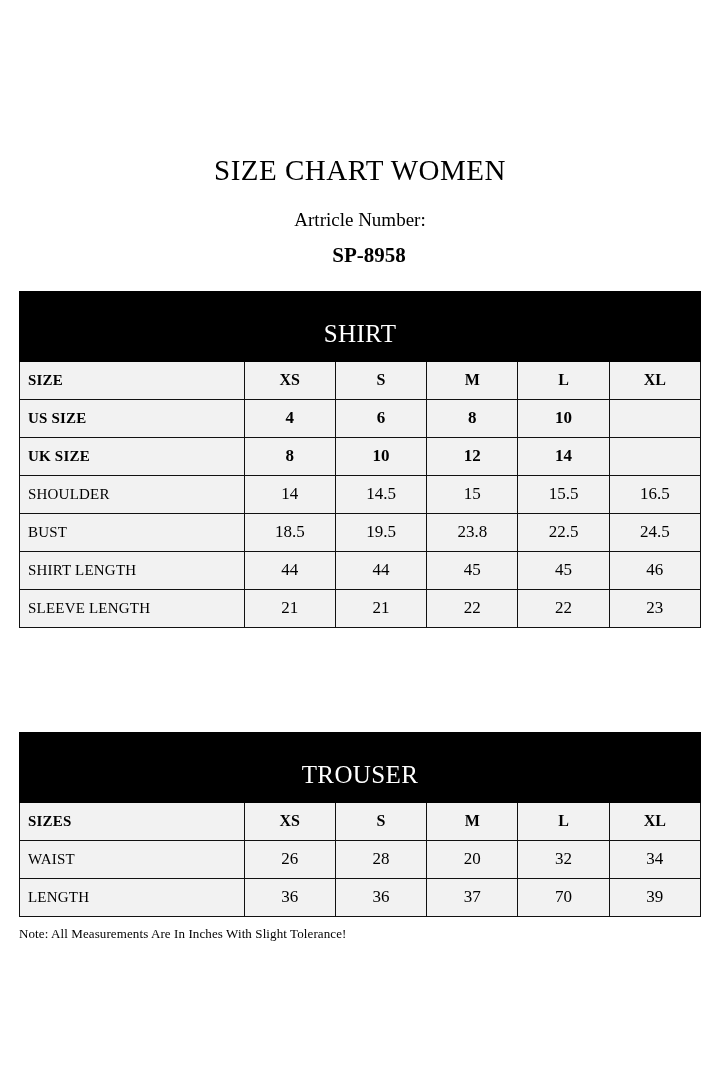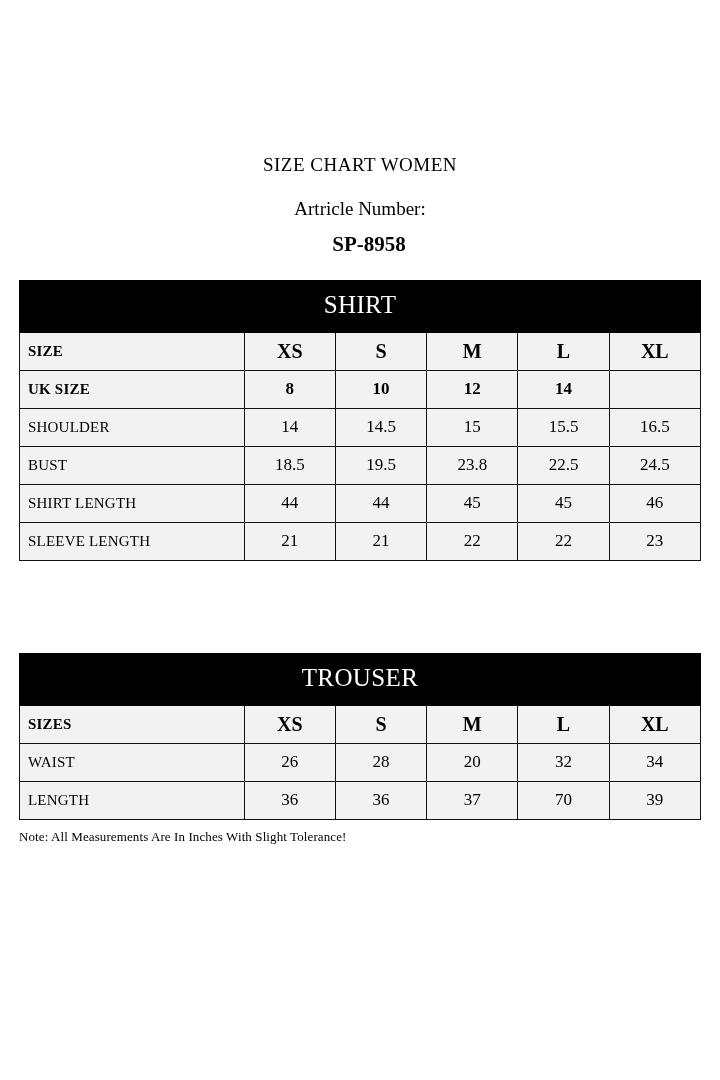--- a/index.html
+++ b/index.html
@@ -15,21 +15,21 @@
     overflow: hidden;
   }
   .page {
     position: relative;
     width: 720px;
     height: 1080px;
     box-sizing: border-box;
   }
   .title {
     text-align: center;
-    font-size: 19px;
+    font-size: 29px;
     letter-spacing: 0.5px;
     margin-top: 155px;
     line-height: 1.1;
   }
   .article-label {
     text-align: center;
     font-size: 19px;
     margin-top: 22px;
   }
   .article-number {
@@ -42,29 +42,29 @@
   table {
     border-collapse: collapse;
     width: 682px;
     margin: 0 auto;
     table-layout: fixed;
   }
   table.shirt-table {
     margin-top: 23px;
   }
   table.trouser-table {
-    margin-top: 0;
+    margin-top: 12px;
     border-radius: 24px;
   }
   .section-header td {
     background: #000000;
     color: #ffffff;
     text-align: center;
     font-size: 25px;
-    padding: 6px 0 8px 0;
+    padding: 24px 0 8px 0;
     letter-spacing: 0.4px;
     border: 1px solid #000000;
   }
   td {
     border: 1px solid #111111;
     padding: 0;
     height: 37px;
     font-size: 17px;
     background: #f2f2f2;
   }
@@ -78,21 +78,21 @@
     text-align: center;
     font-size: 17px;
   }
   tr.bold-row td {
     font-weight: bold;
   }
   tr.head-row td {
     font-weight: bold;
   }
   tr.head-row td.val {
-    font-size: 20px;
+    font-size: 16px;
   }
   td.empty {
     background: #f2f2f2;
   }
   .col-label { width: 224px; }
   .col-size { width: 91px; }
   .spacer {
     height: 92px;
   }
   .note {
@@ -127,20 +127,28 @@
         </tr>
         <tr class="head-row">
           <td class="label">SIZE</td>
           <td class="val">XS</td>
           <td class="val">S</td>
           <td class="val">M</td>
           <td class="val">L</td>
           <td class="val">XL</td>
         </tr>
         <tr class="bold-row">
+          <td class="label">US SIZE</td>
+          <td class="val">4</td>
+          <td class="val">6</td>
+          <td class="val">8</td>
+          <td class="val">10</td>
+          <td class="val empty"></td>
+        </tr>
+        <tr class="bold-row">
           <td class="label">UK SIZE</td>
           <td class="val">8</td>
           <td class="val">10</td>
           <td class="val">12</td>
           <td class="val">14</td>
           <td class="val empty"></td>
         </tr>
         <tr>
           <td class="label">SHOULDER</td>
           <td class="val">14</td>

